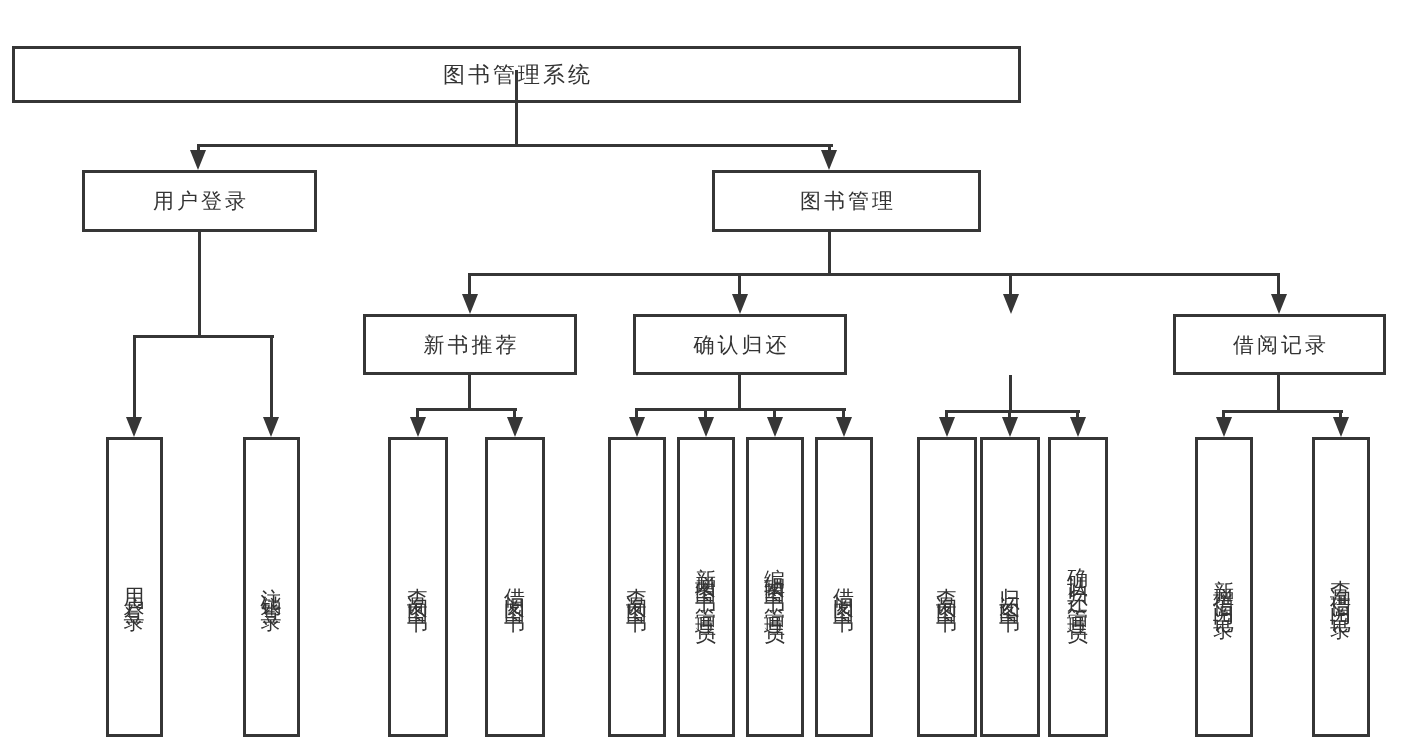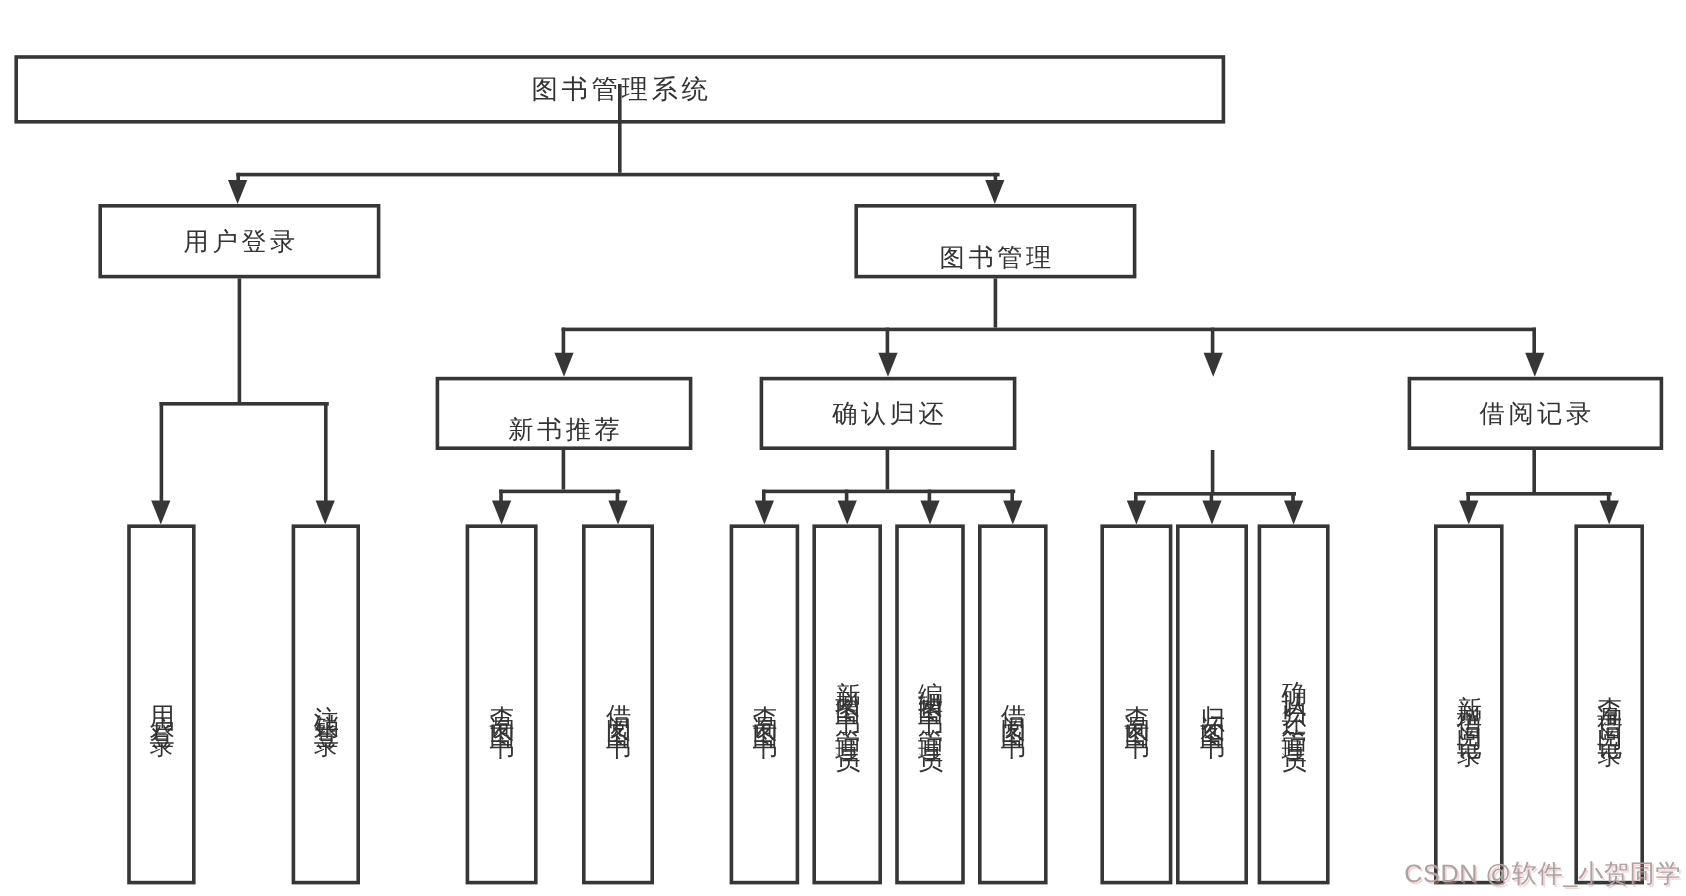--- a/index.html
+++ b/index.html
@@ -70,21 +70,21 @@
   <div class="seg" style="left:515px;top:70px;width:3px;height:74px;"></div>
   <div class="seg" style="left:197px;top:144px;width:636px;height:3px;"></div>
   <div class="seg" style="left:197px;top:144px;width:3px;height:9px;"></div>
   <div class="arrow" style="left:190px;top:150px;"></div>
   <div class="seg" style="left:828px;top:144px;width:3px;height:9px;"></div>
   <div class="arrow" style="left:821px;top:150px;"></div>
 
   <div class="box" style="left:82px;top:170px;width:235px;height:62px;">
     <span class="hlabel">用户登录</span>
   </div>
-  <div class="box" style="left:712px;top:170px;width:235px;height:62px;align-items:flex-end;">
+  <div class="box" style="left:712px;top:170px;width:269px;height:62px;">
     <span class="hlabel">图书管理</span>
   </div>
 
   <div class="seg" style="left:198px;top:232px;width:3px;height:103px;"></div>
   <div class="seg" style="left:133px;top:335px;width:141px;height:3px;"></div>
   <div class="seg" style="left:133px;top:335px;width:3px;height:84px;"></div>
   <div class="arrow" style="left:126px;top:417px;"></div>
   <div class="seg" style="left:270px;top:335px;width:3px;height:84px;"></div>
   <div class="arrow" style="left:263px;top:417px;"></div>
 
@@ -92,21 +92,21 @@
   <div class="seg" style="left:468px;top:273px;width:812px;height:3px;"></div>
   <div class="seg" style="left:468px;top:273px;width:3px;height:23px;"></div>
   <div class="arrow" style="left:462px;top:294px;"></div>
   <div class="seg" style="left:738px;top:273px;width:3px;height:23px;"></div>
   <div class="arrow" style="left:732px;top:294px;"></div>
   <div class="seg" style="left:1009px;top:273px;width:3px;height:23px;"></div>
   <div class="arrow" style="left:1003px;top:294px;"></div>
   <div class="seg" style="left:1277px;top:273px;width:3px;height:23px;"></div>
   <div class="arrow" style="left:1271px;top:294px;"></div>
 
-  <div class="box" style="left:363px;top:314px;width:214px;height:61px;align-items:flex-end;">
+  <div class="box" style="left:363px;top:314px;width:214px;height:61px;">
     <span class="hlabel">新书推荐</span>
   </div>
   <div class="box" style="left:633px;top:314px;width:214px;height:61px;">
     <span class="hlabel">确认归还</span>
   </div>
   <div class="box" style="left:1173px;top:314px;width:213px;height:61px;">
     <span class="hlabel">借阅记录</span>
   </div>
 
   <div class="seg" style="left:468px;top:375px;width:3px;height:33px;"></div>
@@ -180,15 +180,14 @@
     <div class="vlabel">确认归还（管理员）</div>
   </div>
 
   <div class="box vbox" style="left:1195px;top:437px;width:58px;height:300px;">
     <div class="vlabel">新增借阅记录</div>
   </div>
   <div class="box vbox" style="left:1312px;top:437px;width:58px;height:300px;">
     <div class="vlabel">查询借阅记录</div>
   </div>
 
-  <div class="watermark">CSDN @软件_小贺同学</div>
 
 </div>
 
 </body></html>

